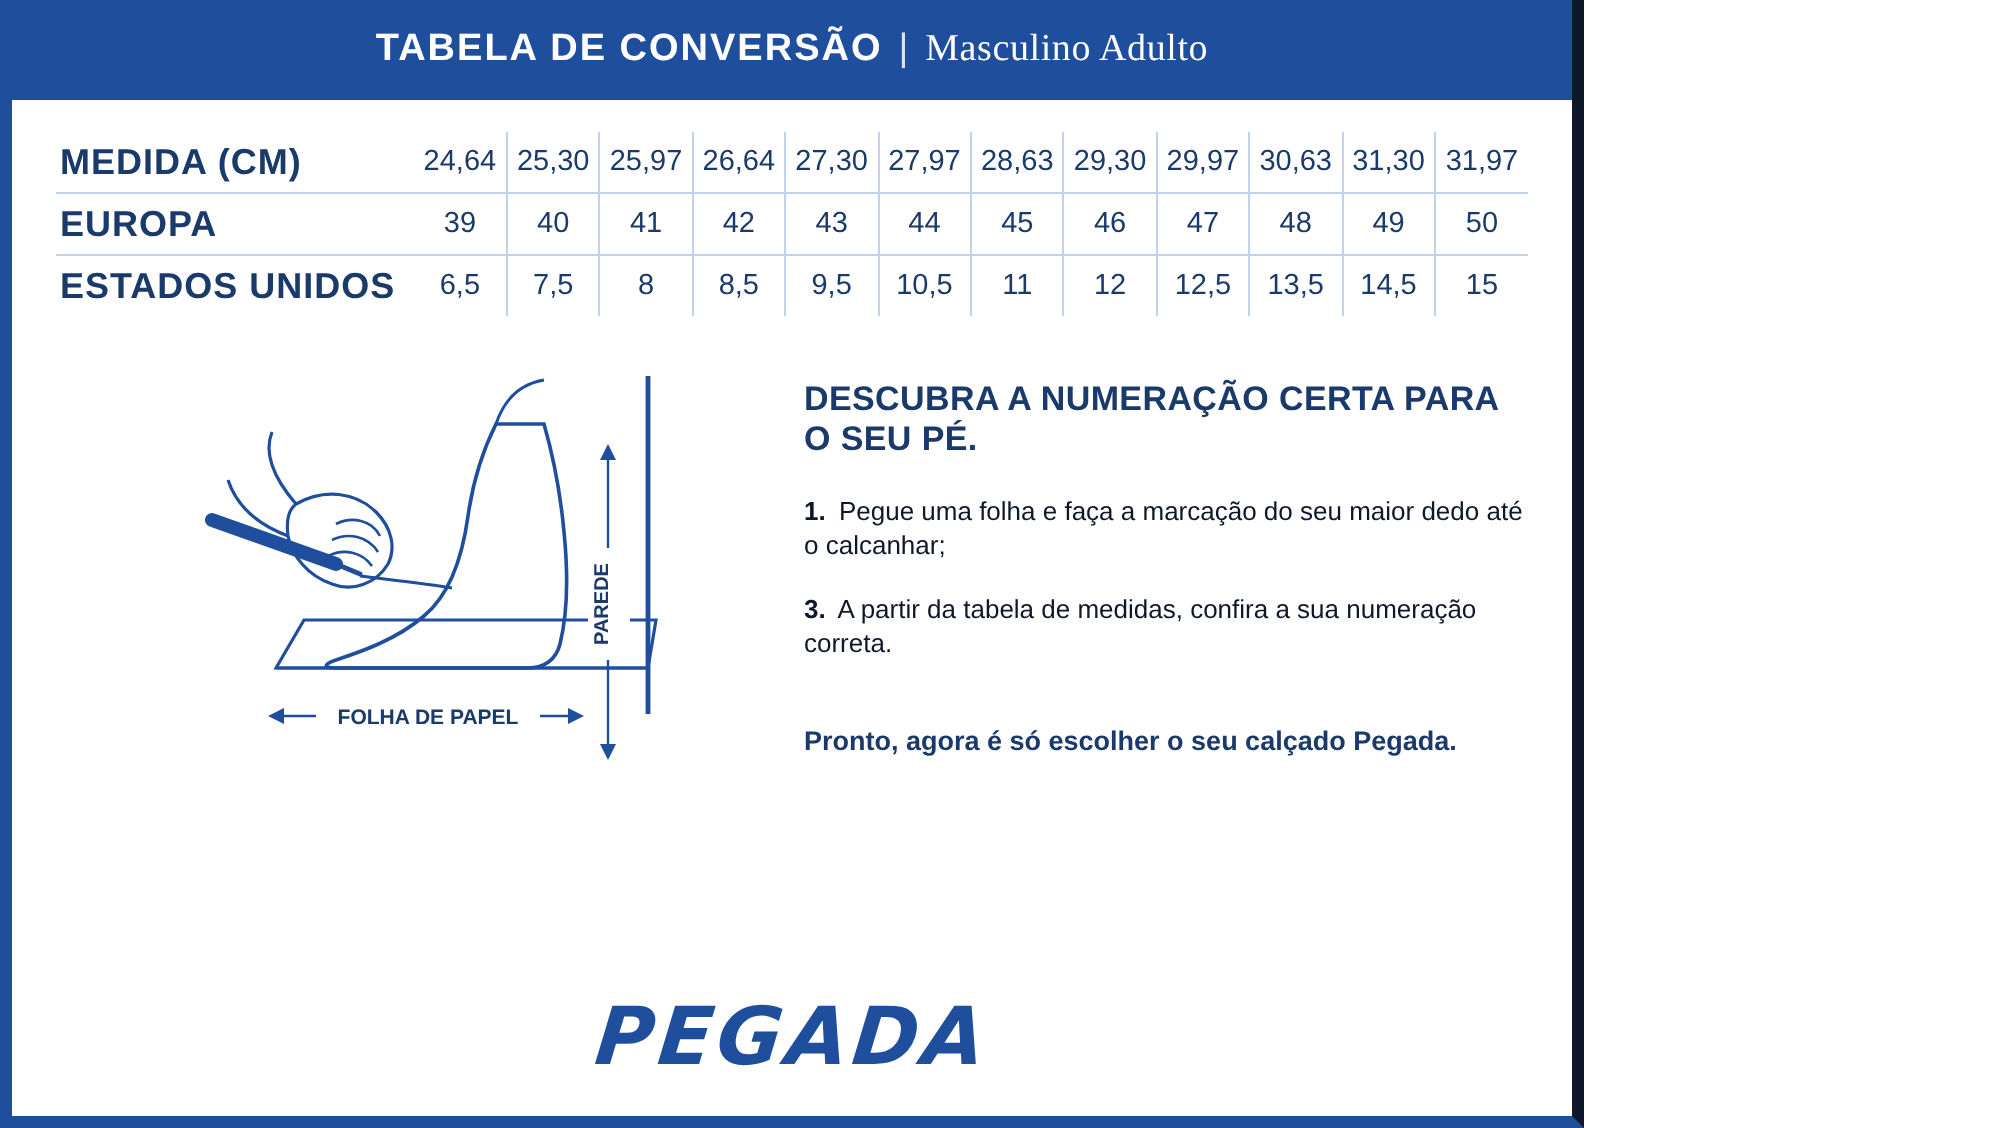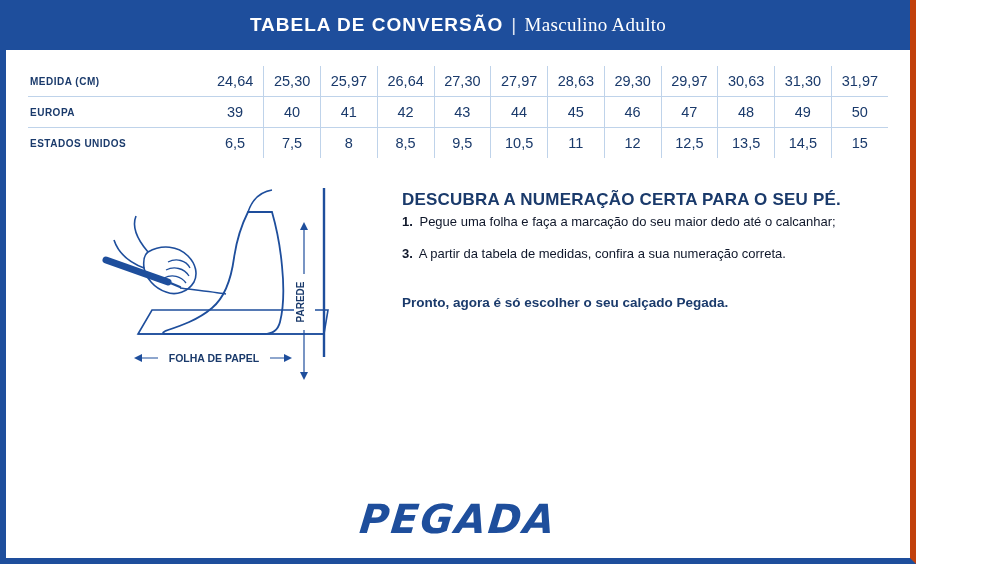--- a/index.html
+++ b/index.html
@@ -10,25 +10,25 @@
     width: 1000px;
     height: 564px;
     background: #ffffff;
     font-family: "Liberation Sans", sans-serif;
     color: #1a3a6b;
     overflow: hidden;
   }
 
   .page {
     position: relative;
-    width: 916px;
+    width: 792px;
     height: 564px;
     box-sizing: border-box;
     border-left: 6px solid #1e4e9c;
-    border-right: 6px solid #c2410c;
+    border-right: 6px solid #0f172a;
     border-bottom: 6px solid #1e4e9c;
     background: #ffffff;
   }
 
   
   .header {
     height: 50px;
     background: #1e4e9c;
     color: #ffffff;
     display: flex;
@@ -78,21 +78,21 @@
     padding: 0 2px;
     white-space: nowrap;
   }
   table.conv td.rowlabel {
     text-align: left;
     font-weight: bold;
     letter-spacing: 0.5px;
     border-left: none;
     width: 175px;
     padding-left: 2px;
-    font-size: 10px;
+    font-size: 18px;
   }
   table.conv td.first-val {
     border-left: none;
   }
   table.conv tr.head td {
     font-weight: normal;
   }
   table.conv tr.head td.rowlabel {
     font-weight: bold;
   }
@@ -106,21 +106,21 @@
     width: 360px;
     position: relative;
     height: 215px;
   }
   .instructions {
     flex: 1;
     padding-left: 14px;
     padding-top: 8px;
   }
   .instructions h2 {
-    margin: 0 0 4px 0;
+    margin: 0 0 18px 0;
     font-size: 17px;
     font-weight: bold;
     color: #1a3a6b;
     letter-spacing: 0.2px;
   }
   .step {
     font-size: 13px;
     color: #0f172a;
     margin-bottom: 15px;
     line-height: 1.3;

